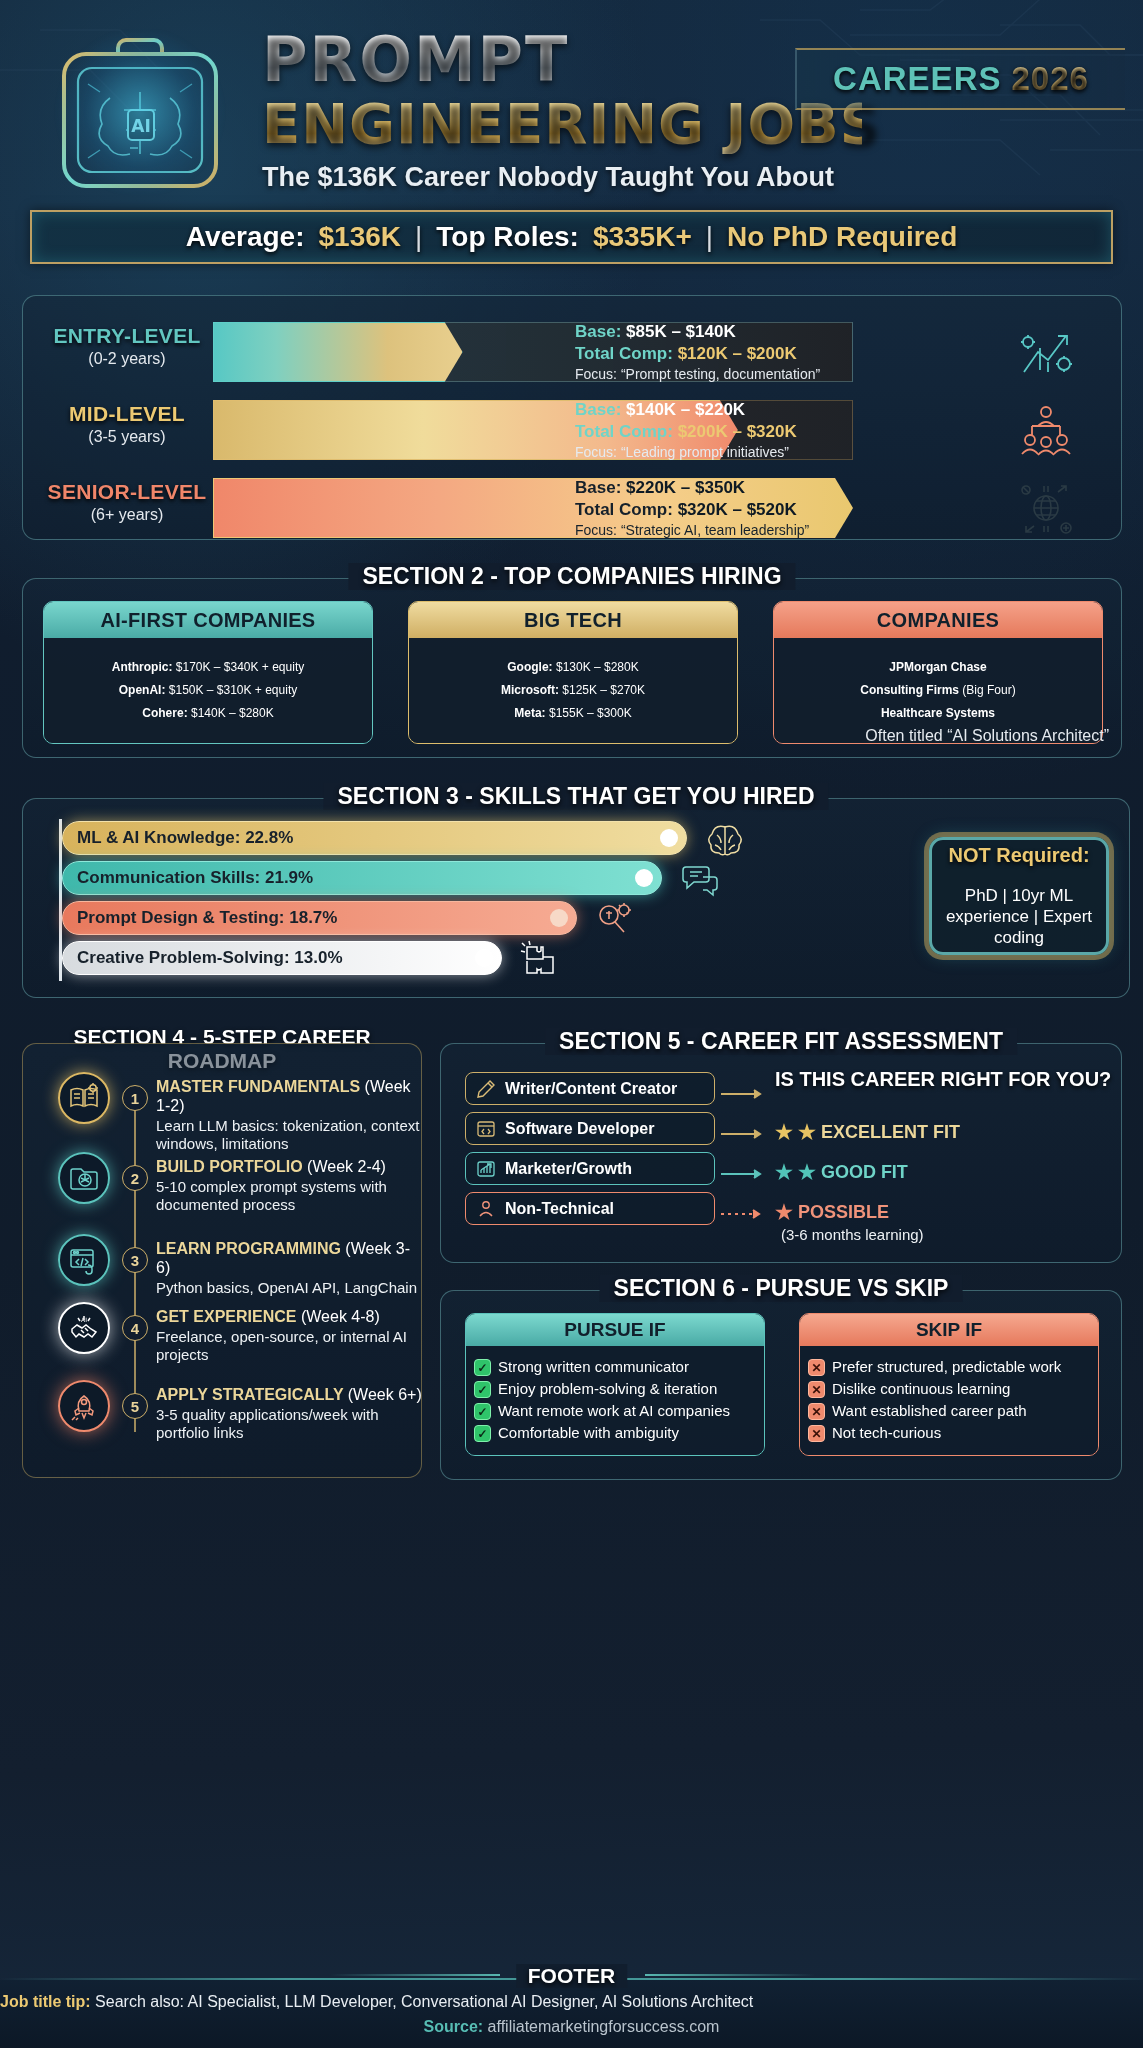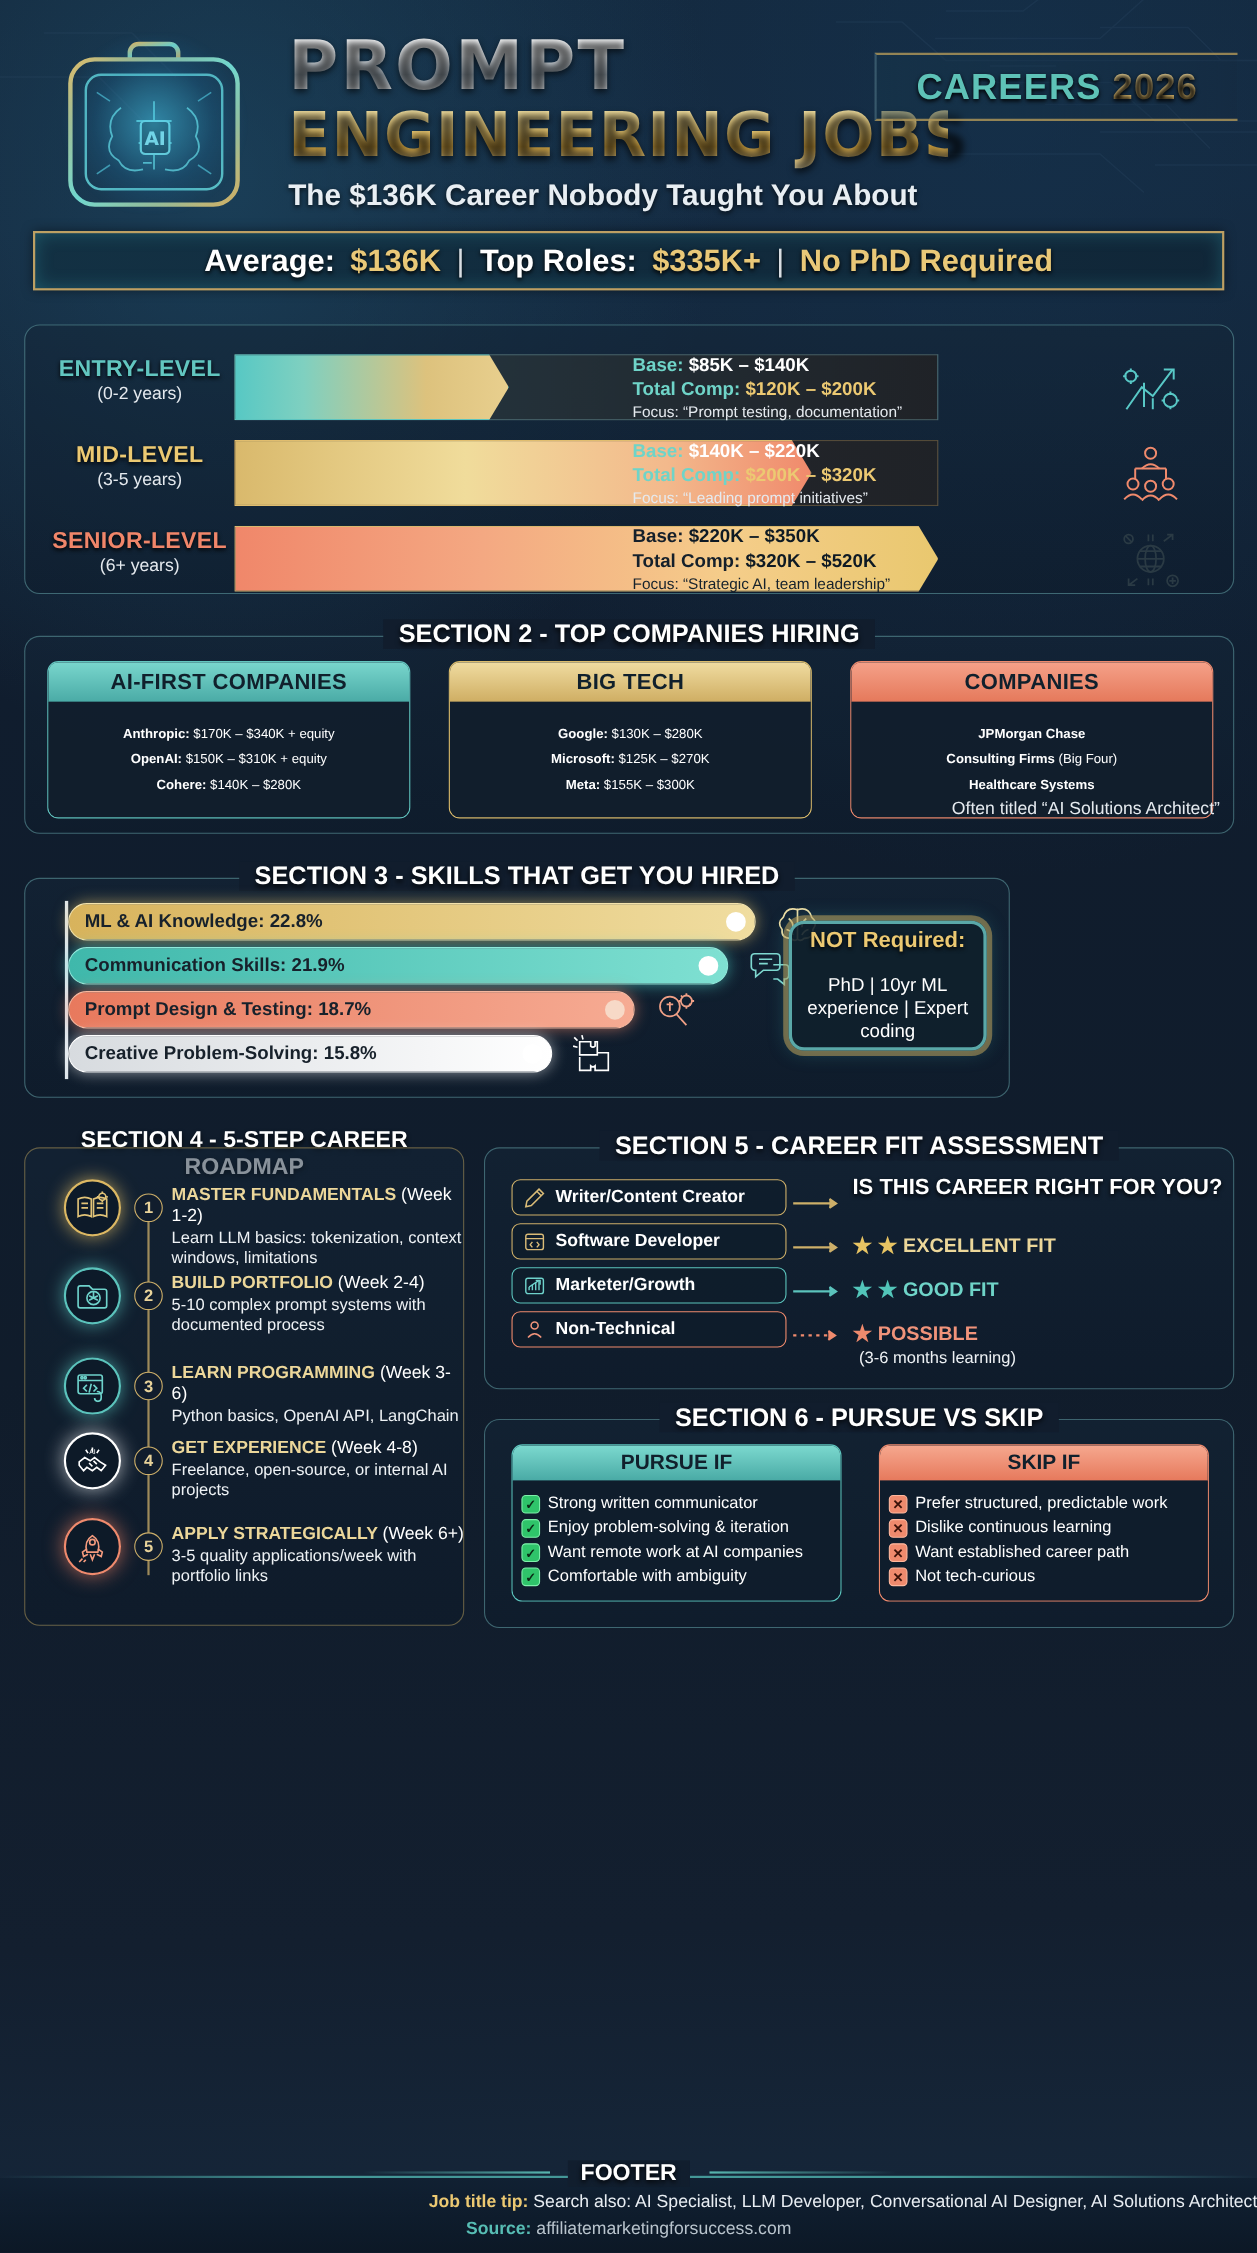--- a/index.html
+++ b/index.html
@@ -101,21 +101,21 @@
   #sec2 { left:22px; top:578px; width:1100px; height:180px; }
   .co-card { position:absolute; top:22px; width:330px; border-radius:10px; overflow:hidden; }
   .co-head { height:36px; display:flex; align-items:center; justify-content:center;
     font-size:20px; font-weight:800; color:#10202c; letter-spacing:.3px; }
   .co-body { background:rgba(17,30,45,.92); padding:13px 8px 14px; text-align:center; }
   .co-line { font-size:12px; margin:9px 0; color:#fff; }
   .co-line b { font-weight:800; }
   .co-note { position:absolute; right:12px; top:148px; font-size:16px; color:#e6ebf0; }
 
   
-  #sec3 { left:22px; top:798px; width:896px; height:200px; }
+  #sec3 { left:22px; top:798px; width:1108px; height:200px; }
   .sk-axis { position:absolute; left:36px; top:20px; width:3px; height:162px; background:#dfe6ec; }
   .sk-row { position:absolute; left:39px; height:34px; }
   .sk-bar { position:absolute; left:0; top:0; height:100%; border-radius:17px; display:flex; align-items:center;text-align:center; }
   .sk-text { font-size:17px; font-weight:600; color:#17212b; padding-left:14px; white-space:nowrap; }
   .sk-text b { font-weight:800; }
   .sk-knob { position:absolute; right:8px; top:50%; transform:translateY(-50%);
     width:18px; height:18px; border-radius:50%; background:#fff; }
   .sk-icon { position:absolute; width:40px; height:38px; }
   .notreq {
     position:absolute; right:20px; top:38px; width:180px; height:118px;
@@ -167,21 +167,21 @@
   .ck-y { background:#2fc46a; color:#0b2a16; border:1px solid #7ff0ab; }
   .ck-n { background:#ef8a6d; color:#3a1108; border:1px solid #ffb79d; }
 
   
   .footer { position:absolute; left:0; top:1980px; width:1143px; height:68px;
     background:linear-gradient(180deg, rgba(16,32,50,.9), rgba(12,24,38,1)); }
   .foot-title { position:absolute; left:50%; top:-16px; transform:translateX(-50%);
     font-size:21px; font-weight:800; color:#fff; text-shadow:0 2px 5px #000;
     background:#111e2e; padding:0 12px; }
   .foot-rule { position:absolute; top:-6px; height:2px; background:linear-gradient(90deg,transparent,#58b7b0); }
-  .foot-l1 { position:absolute; top:13px; width:100%; text-align:right; font-size:16px; color:#e9eef3; }
+  .foot-l1 { position:absolute; top:13px; width:100%; text-align:left; font-size:16px; color:#e9eef3; }
   .foot-l1 b { color:#ecc972; }
   .foot-l2 { position:absolute; top:38px; width:100%; text-align:center; font-size:16px; color:#b9c4cd; }
   .foot-l2 b { color:#57bdb4; }
   .hr-top { position:absolute; left:0; top:1978px; width:1143px; height:2px;
     background:linear-gradient(90deg, rgba(80,180,175,0), rgba(80,180,175,.8) 25%, rgba(80,180,175,.8) 75%, rgba(80,180,175,0)); }
 </style>
 </head>
 <body>
 
 <div id="page">
@@ -426,21 +426,21 @@
         <circle cx="14" cy="16" r="9"></circle>
         <path d="M20 23 l9 10"></path>
         <path d="M14 12 v8 M11 14 h6"></path>
         <circle cx="29" cy="11" r="5"></circle>
         <path d="M29 4 v2 M29 16 v2 M22 11 h2 M34 11 h2 M24 6 l1.5 1.5 M33 15 l-1.5 -1.5"></path>
       </g>
     </svg>
 
     <div class="sk-row" style="top:142px;width:440px">
       <div class="sk-bar" style="width:440px;background:linear-gradient(90deg,#d7dbdf,#ffffff);box-shadow:0 0 14px rgba(255,255,255,.55);border:1px solid #ffffff">
-        <span class="sk-text"><span>Creative Problem-Solving:</span> <b>15.8%</b></span>
+        <span class="sk-text"><span>Creative Problem-Solving:</span> <b>13.0%</b></span>
         <span class="sk-knob"></span>
       </div>
     </div>
     <svg class="sk-icon" style="left:496px;top:140px" viewBox="0 0 40 38">
       <g stroke="#ffffff" stroke-width="1.5" fill="none">
         <path d="M8 8 h10 v4 a3 3 0 0 0 4 0 v-4 h2 v12 h-16z"></path>
         <path d="M24 18 h10 v16 h-12 v-4 a3 3 0 0 1 -4 0 v4 h-10 v-12"></path>
         <path d="M3 4 l3 3 M10 2 l1 4 M2 12 l4 1"></path>
       </g>
     </svg>

